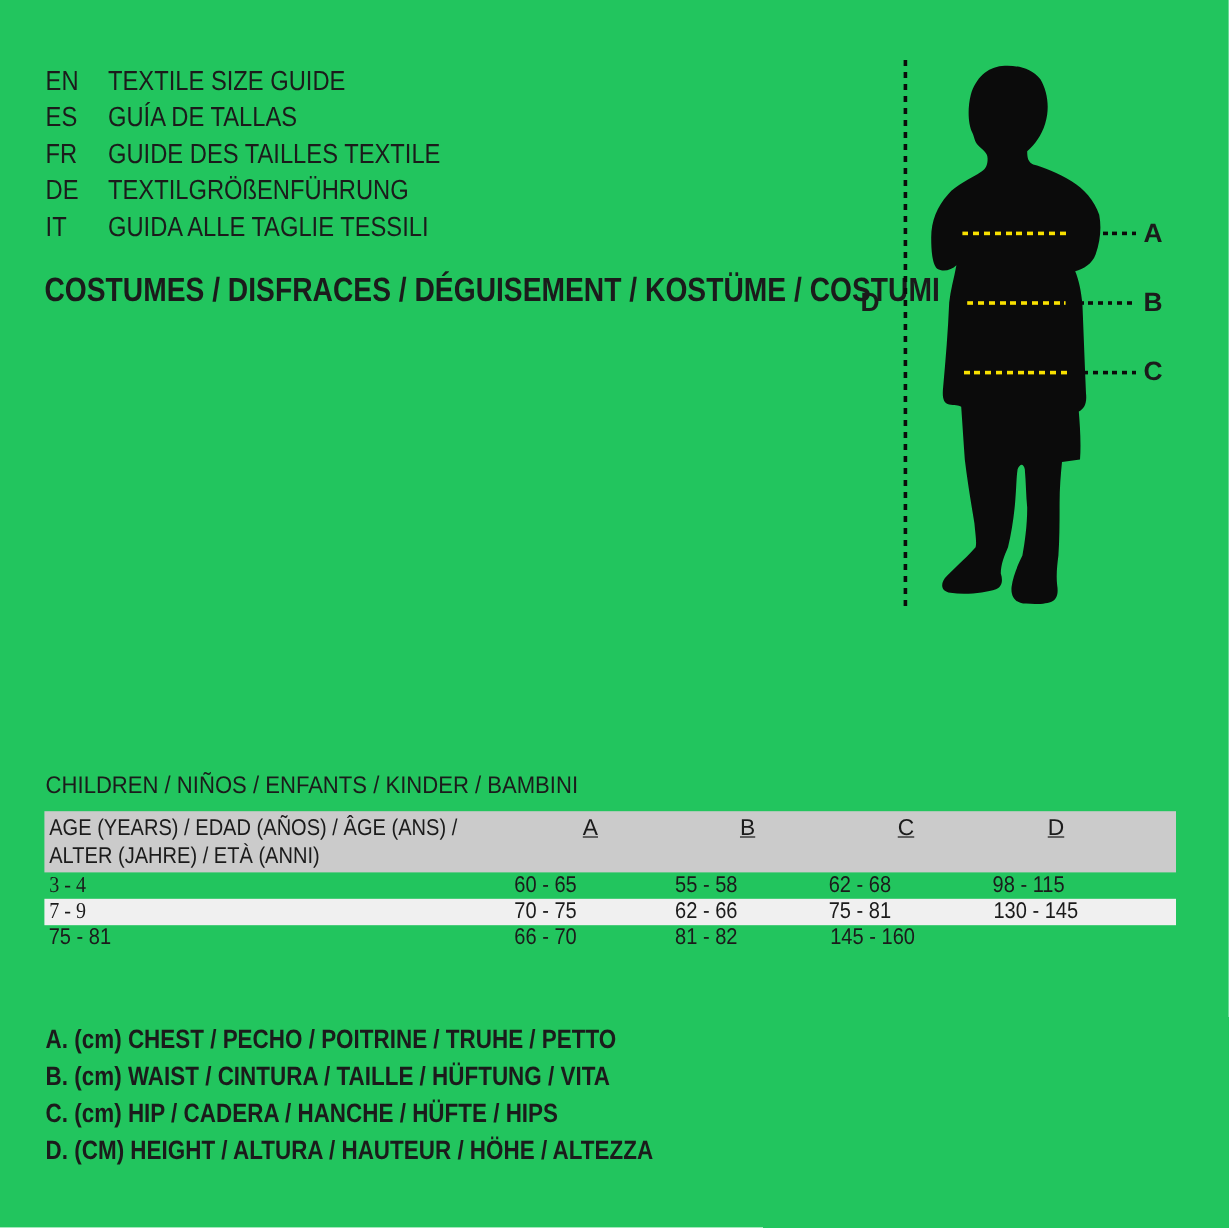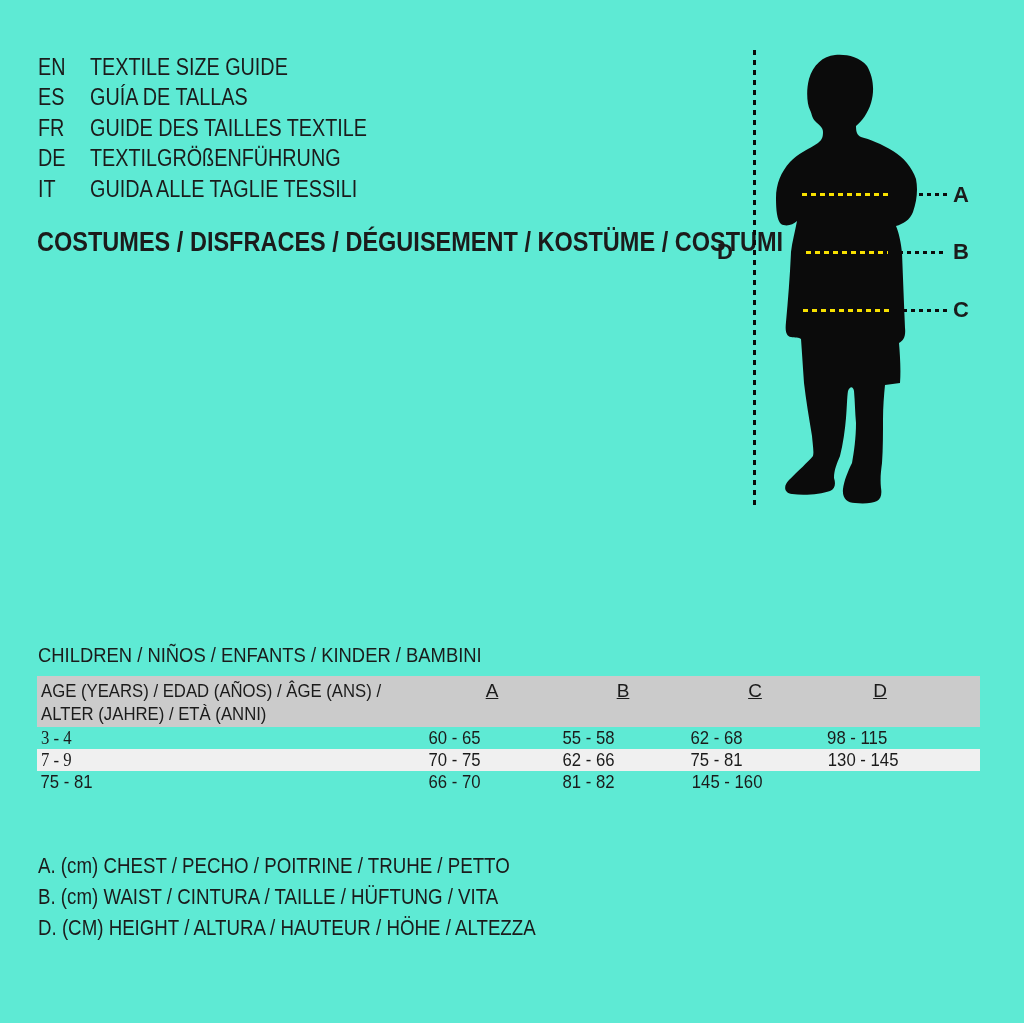--- a/index.html
+++ b/index.html
@@ -1,20 +1,20 @@
 <!DOCTYPE html>
 <html style="--c-text: #1b1b1b; --c-silhouette_black: #0b0b0b; --c-measure_dash_yellow: #f8e000; --c-table_header_bg: #cbcbcb; --c-table_row_alt_bg: #f0f0f0;"><head>
 <meta charset="utf-8">
 <style>
   html, body { margin: 0; padding: 0; background: #ffffff; }
   .canvas {
     position: relative;
     width: 1024px;
     height: 1023px;
-    background: #5eead4;
+    background: #22c55e;
     font-family: "Liberation Sans", sans-serif;
     color: var(--c-text, #1b1b1b);
     overflow: hidden;
   }
   .cond {
     display: inline-block;
     transform: scaleX(0.86);
     transform-origin: 0 50%;
     white-space: nowrap;
   }
@@ -91,21 +91,21 @@
   .th-age { padding: 3px 0 0 4px; line-height: 23px; }
   .th-age .cond { transform: scaleX(0.88); }
   .th-col { text-align: center; padding-top: 4px; line-height: 22px; }
   .trow { height: 22px; }
   .trow:nth-child(odd) { background: var(--c-table_row_alt_bg, #f0f0f0); }
   .td-age { padding-left: 4px; line-height: 22px; font-family: Liberation Serif, serif; }
   .td-age .cond { transform: scaleX(0.88); }
   .td-val { text-align: left; line-height: 22px; }
 
   
-  .legend { position: absolute; left: 38px; top: 850px; }
+  .legend { position: absolute; left: 38px; top: 850px; font-weight: bold; }
   .legend-line { height: 31px; line-height: 31px; font-size: 22px; }
   .legend-line .cond { transform: scaleX(0.85); }
 </style>
 </head>
 <body>
 
 <div class="canvas">
 
   <section class="lang-block">
     <div class="lang-row">
@@ -212,17 +212,20 @@
   </div>
 
   <section class="legend">
     <div class="legend-line">
       <span class="cond">A. (cm) CHEST / PECHO / POITRINE / TRUHE / PETTO</span>
     </div>
     <div class="legend-line">
       <span class="cond">B. (cm) WAIST / CINTURA / TAILLE / HÜFTUNG / VITA</span>
     </div>
     <div class="legend-line">
+      <span class="cond">C. (cm) HIP / CADERA / HANCHE / HÜFTE / HIPS</span>
+    </div>
+    <div class="legend-line">
       <span class="cond">D. (CM) HEIGHT / ALTURA / HAUTEUR / HÖHE / ALTEZZA</span>
     </div>
   </section>
 
 </div>
 
 </body></html>

